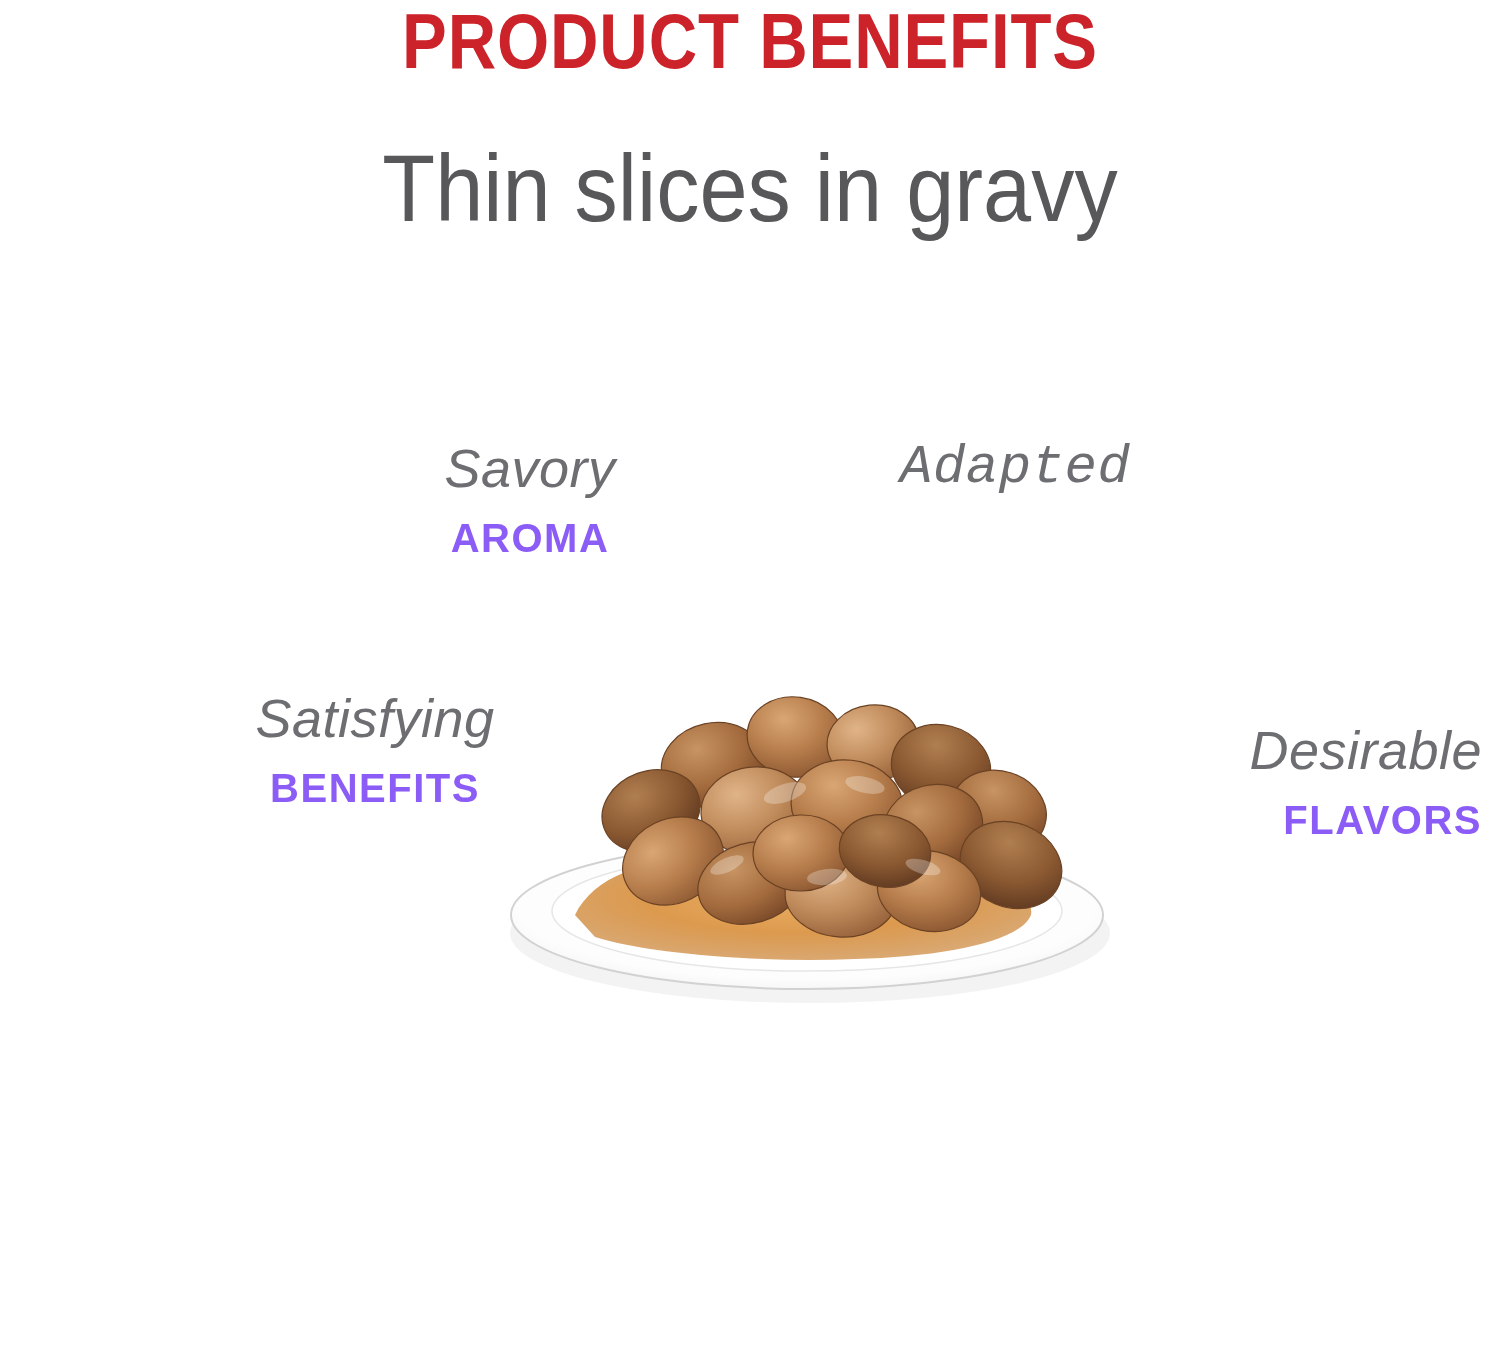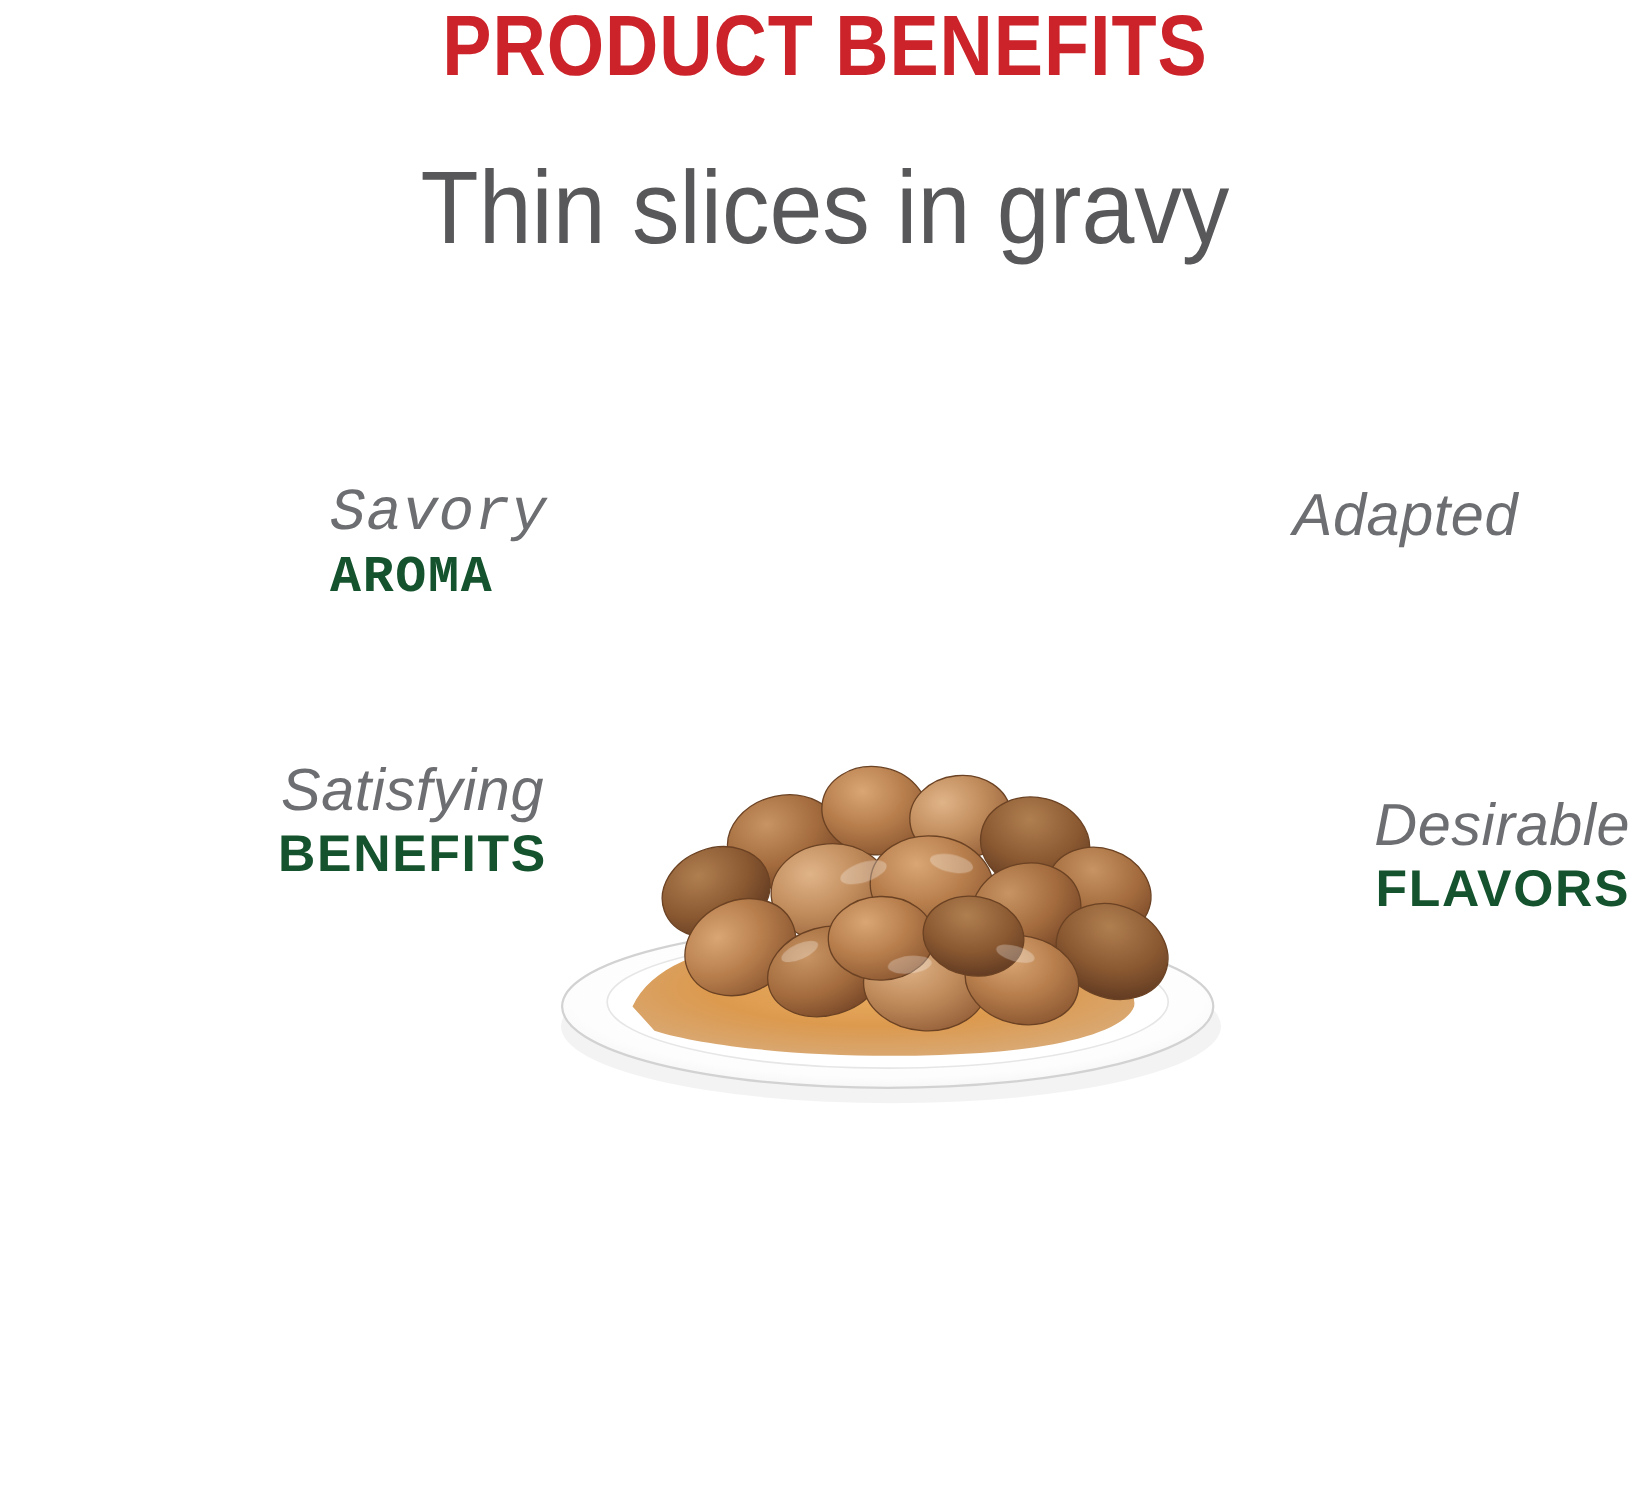--- a/index.html
+++ b/index.html
@@ -61,29 +61,29 @@
   .benefit .lead {
     display: block;
     color: #6D6E71;
     font-style: italic;
     font-weight: 400;
     font-size: 54px;
     letter-spacing: 0.5px;
   }
   .benefit .key {
     display: block;
-    color: #14532d;
+    color: #8b5cf6;
     font-weight: 700;
-    font-size: 47px;
+    font-size: 40px;
     letter-spacing: 1.5px;
-    margin-top: 4px;
-  }
-
-  .b-aroma        { left: 300px;  top: 440px; width: 460px; text-align: left; font-family: Liberation Mono, monospace; }
-  .b-consistency  { left: 900px;  top: 440px; width: 480px; text-align: right; }
+    margin-top: 20px;
+  }
+
+  .b-aroma        { left: 300px;  top: 440px; width: 460px; text-align: center; }
+  .b-consistency  { left: 900px;  top: 440px; width: 480px; text-align: left; font-family: Liberation Mono, monospace; }
   .b-texture      { left: 145px;  top: 690px; width: 460px; text-align: center;  }
   .b-flavors      { left: 1020px; top: 722px; width: 462px; text-align: right; }
 
   
   .food {
     position: absolute;
     left: 455px;
     top: 615px;
     width: 710px;
     height: 400px;

